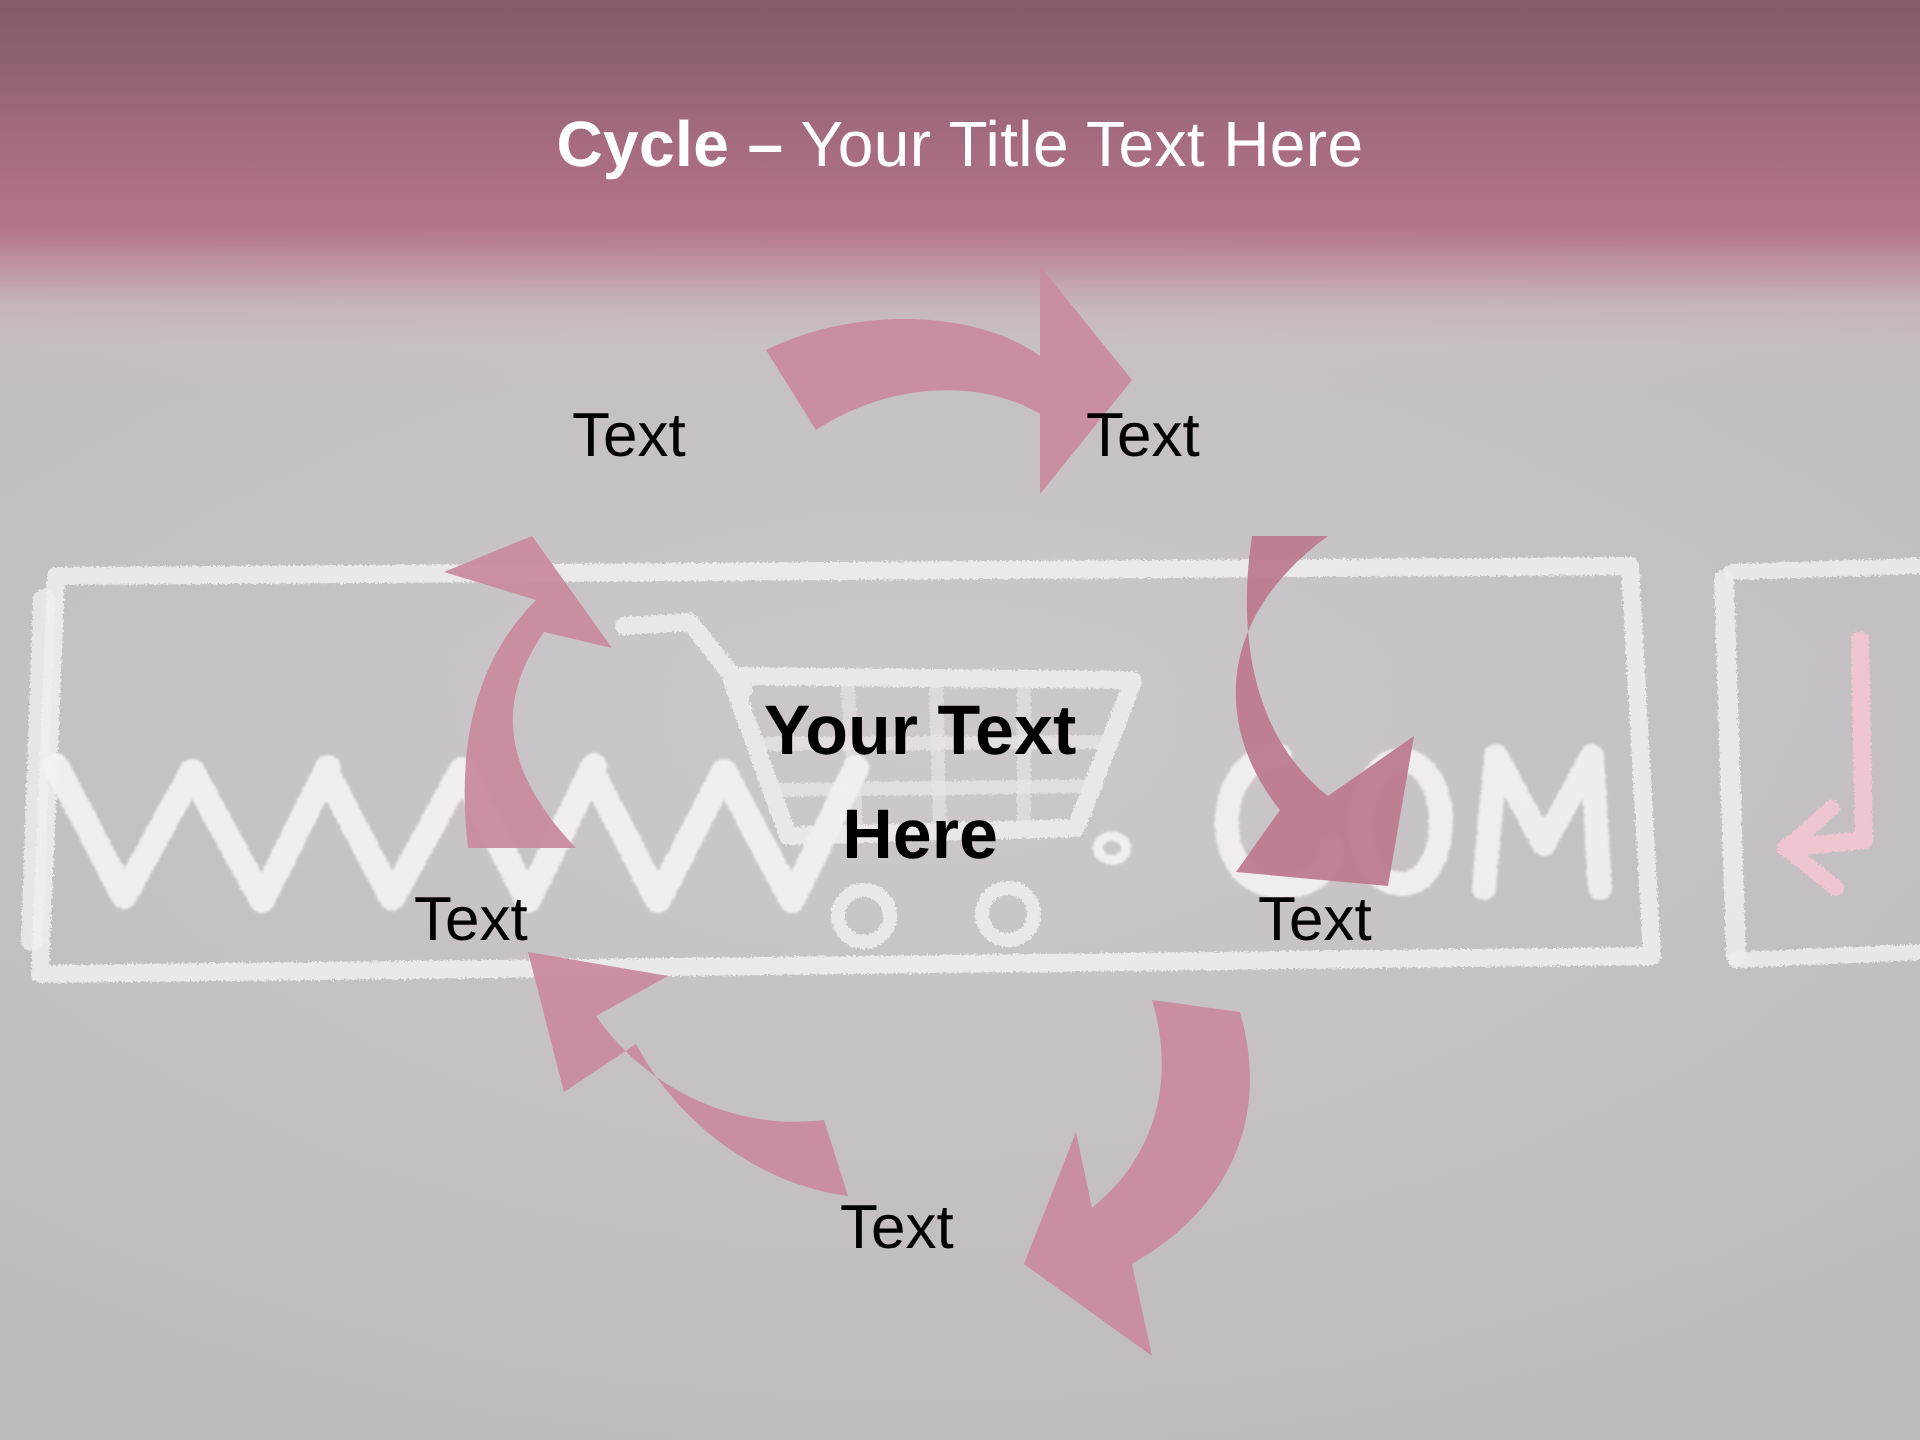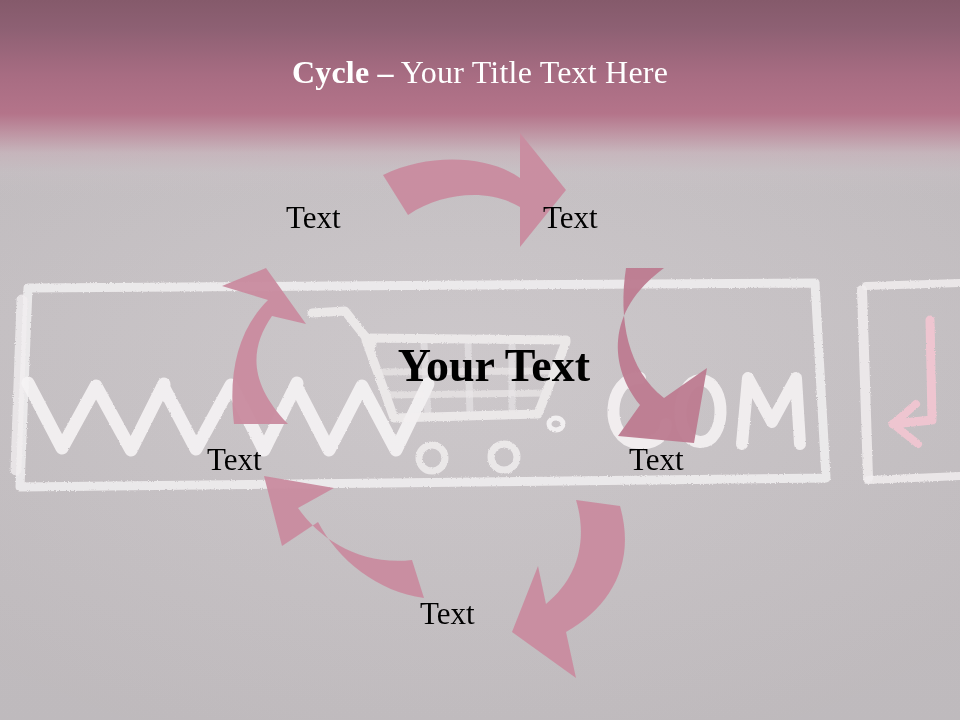--- a/index.html
+++ b/index.html
@@ -6,21 +6,21 @@
   html, body {
     margin: 0;
     padding: 0;
     background: #ffffff;
   }
   #slide {
     position: relative;
     width: 960px;
     height: 720px;
     overflow: hidden;
-    font-family: Liberation Serif, serif;
+    font-family: Liberation Sans, sans-serif;
     background: #d946ef;
   }
 
   
   .bg-photo {
     position: absolute;
     inset: 0;
     background:
       radial-gradient(ellipse 70% 55% at 48% 52%, rgba(255,255,255,0.05) 0%, rgba(0,0,0,0.045) 100%),
       linear-gradient(180deg, #c6c1c4 0%, #cac5c8 45%, #c7c2c5 100%);
@@ -88,23 +88,23 @@
   .lbl-tr { left: 543px; top: 200px; }
   .lbl-ml { left: 207px; top: 442px; }
   .lbl-mr { left: 629px; top: 442px; }
   .lbl-bc { left: 420px; top: 596px; }
 
   .center-text {
     position: absolute;
     left: 330px;
     top: 340px;
     width: 260px;
-    text-align: right;
+    text-align: center;
     color: #000000;
-    font-size: 46px;
+    font-size: 35px;
     line-height: 52px;
     font-weight: bold;
   }
 </style>
 </head>
 <body>
 
 <div id="slide">
 
   <div class="bg-photo"></div>
@@ -195,15 +195,16 @@
   </div>
 
   <div class="lbl lbl-tl">Text</div>
   <div class="lbl lbl-tr">Text</div>
   <div class="lbl lbl-ml">Text</div>
   <div class="lbl lbl-mr">Text</div>
   <div class="lbl lbl-bc">Text</div>
 
   <div class="center-text">
     <div>Your Text</div>
+    <div>Here</div>
   </div>
 
 </div>
 
 </body></html>

